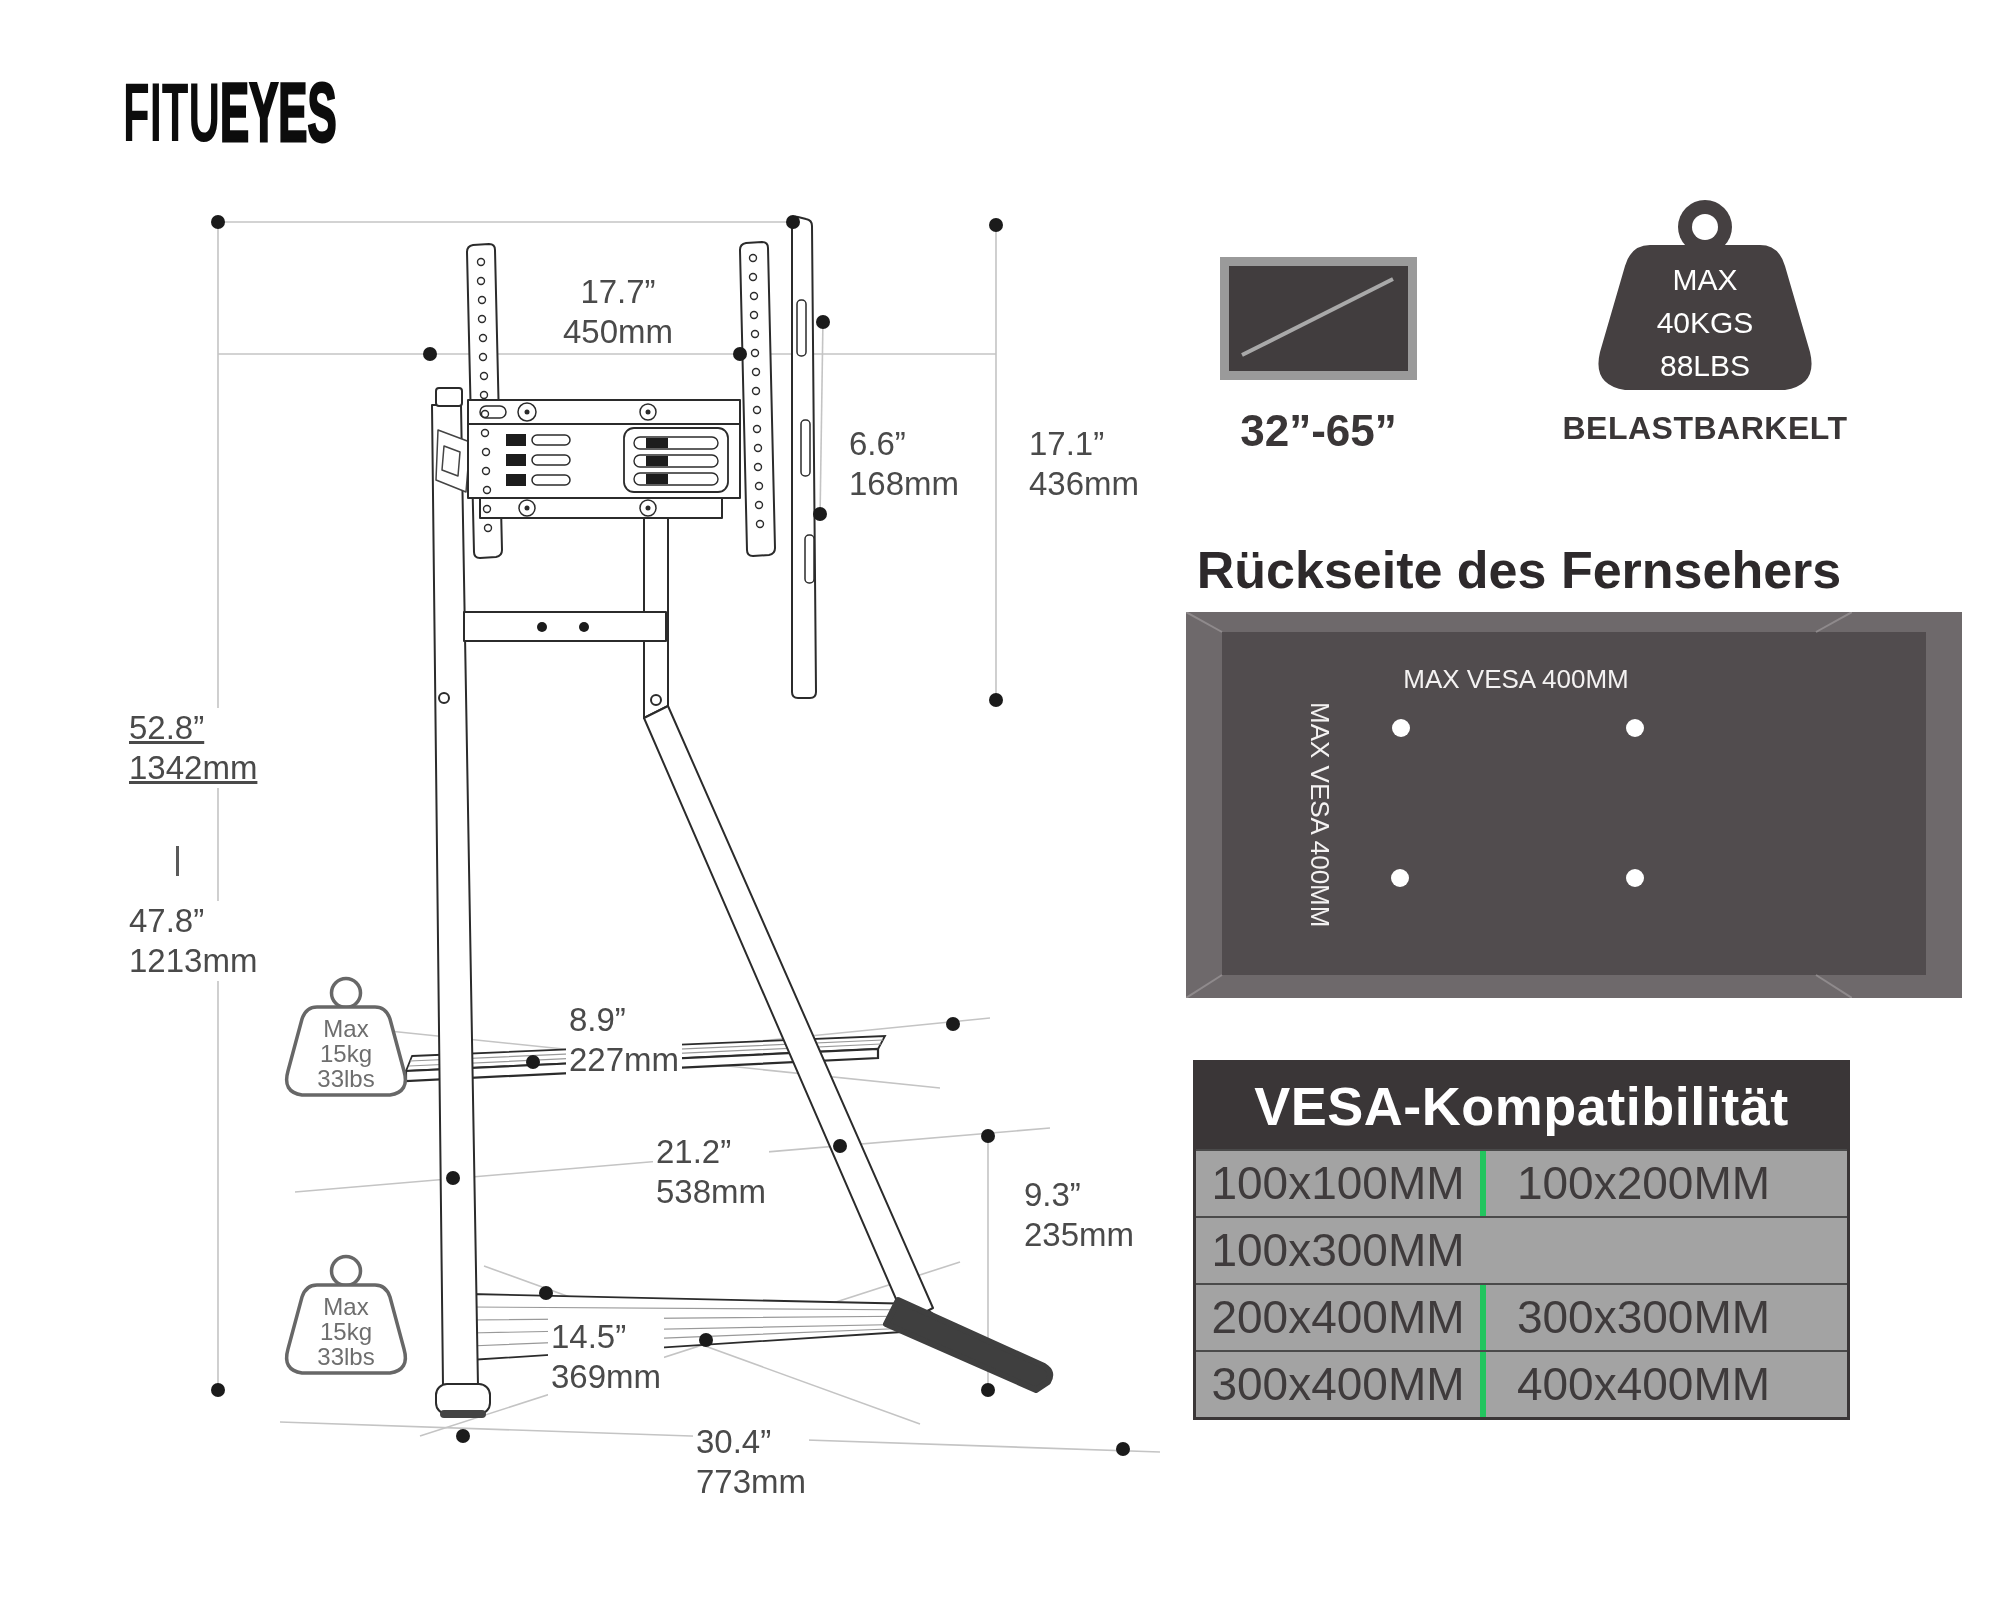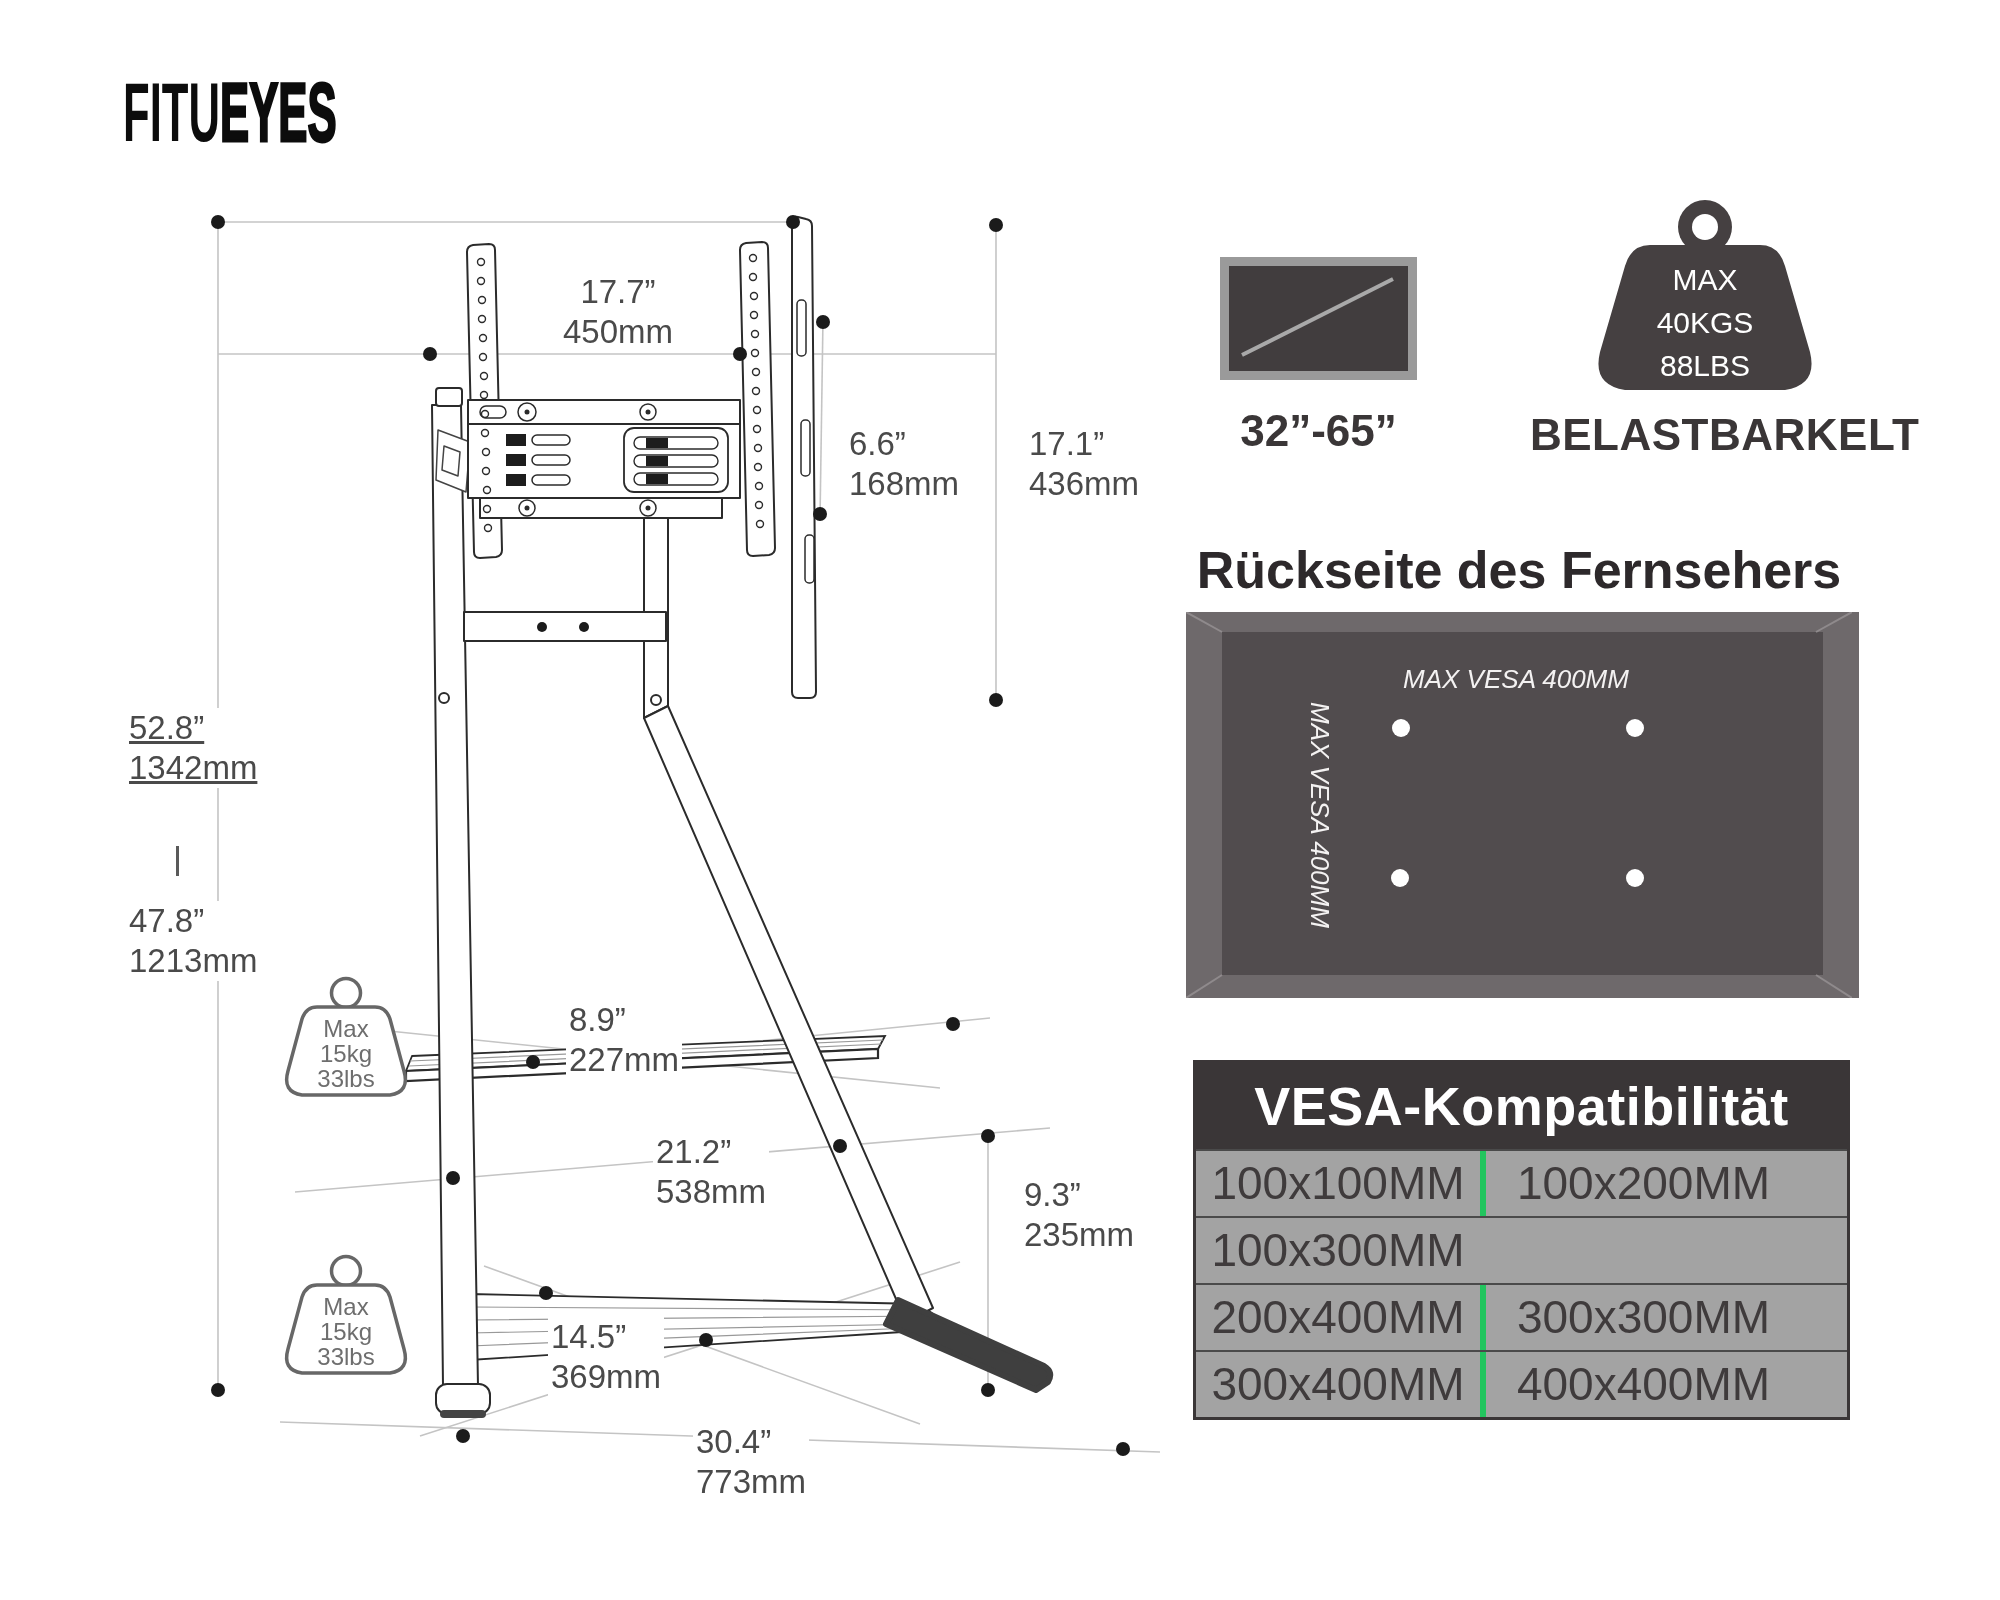--- a/index.html
+++ b/index.html
@@ -18,25 +18,25 @@
   .badge-text{position:absolute;width:76px;text-align:center;font-size:24px;line-height:25px;color:#6e6e6e;}
   
   .tv-icon{position:absolute;left:1180px;top:257px;width:197px;height:123px;}
   .tv-label{position:absolute;left:1180px;top:406px;width:197px;text-align:center;
             font-size:44px;font-weight:700;color:#3a3637;}
   
   .kb-svg{position:absolute;left:1540px;top:195px;}
   .kb-text{position:absolute;left:1565px;top:258px;width:200px;text-align:center;
            font-size:30px;line-height:43px;color:#ffffff;}
   .kb-caption{position:absolute;left:1490px;top:410px;width:350px;text-align:center;
-              font-size:44px;font-weight:700;color:#3a3637;letter-spacing:0.5px;}
+              font-size:32px;font-weight:700;color:#3a3637;letter-spacing:0.5px;}
   
   .panel-title{position:absolute;left:1146px;top:540px;width:666px;text-align:center;
                font-size:52px;font-weight:700;color:#2d292b;}
-  .panel{position:absolute;left:1146px;top:612px;width:673px;height:386px;background:#6e696b;font-style:italic;}
+  .panel{position:absolute;left:1146px;top:612px;width:776px;height:386px;background:#6e696b;}
   .panel-inner{position:absolute;left:36px;top:20px;right:36px;bottom:23px;background:#514c4e;}
   .panel-hlabel{position:absolute;left:205px;top:52px;width:250px;text-align:center;
                 font-size:26px;color:#f4f2f2;white-space:nowrap;}
   .panel-vlabel{position:absolute;left:119px;top:90px;height:212px;width:30px;
                 writing-mode:vertical-rl;font-size:26px;color:#f4f2f2;white-space:nowrap;}
   .hole{position:absolute;width:18px;height:18px;border-radius:50%;background:#ffffff;}
   
   .vtable{position:absolute;left:1153px;top:1060px;width:651px;border:3px solid #3a3637;background:#a3a3a3;}
   .vhead{height:86px;line-height:86px;background:#3a3637;color:#ffffff;text-align:center;
          font-size:54px;font-weight:700;letter-spacing:0.5px;}

